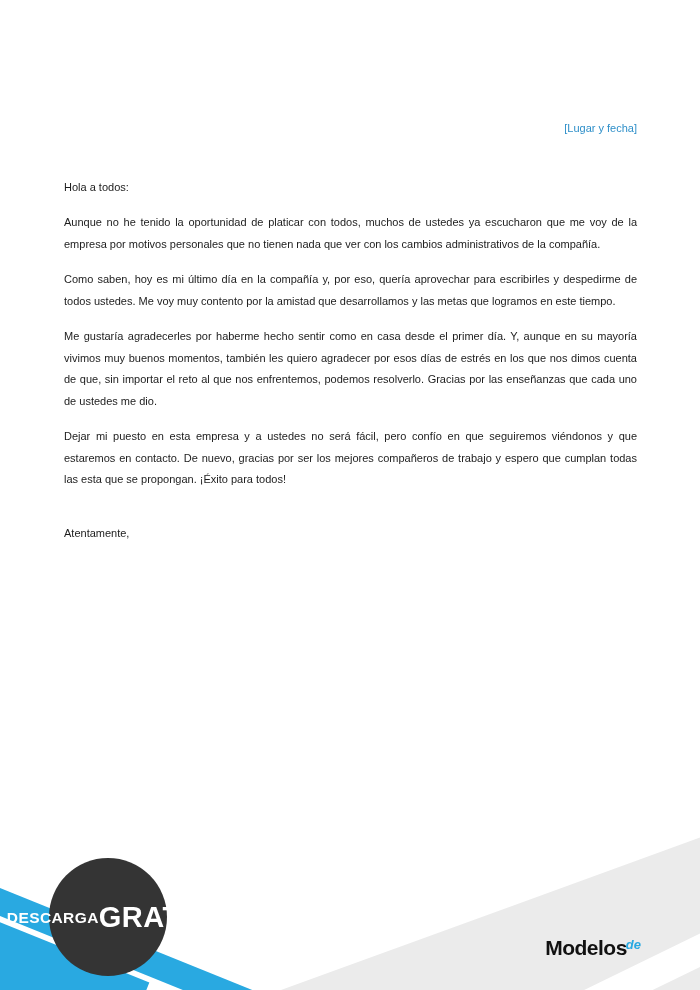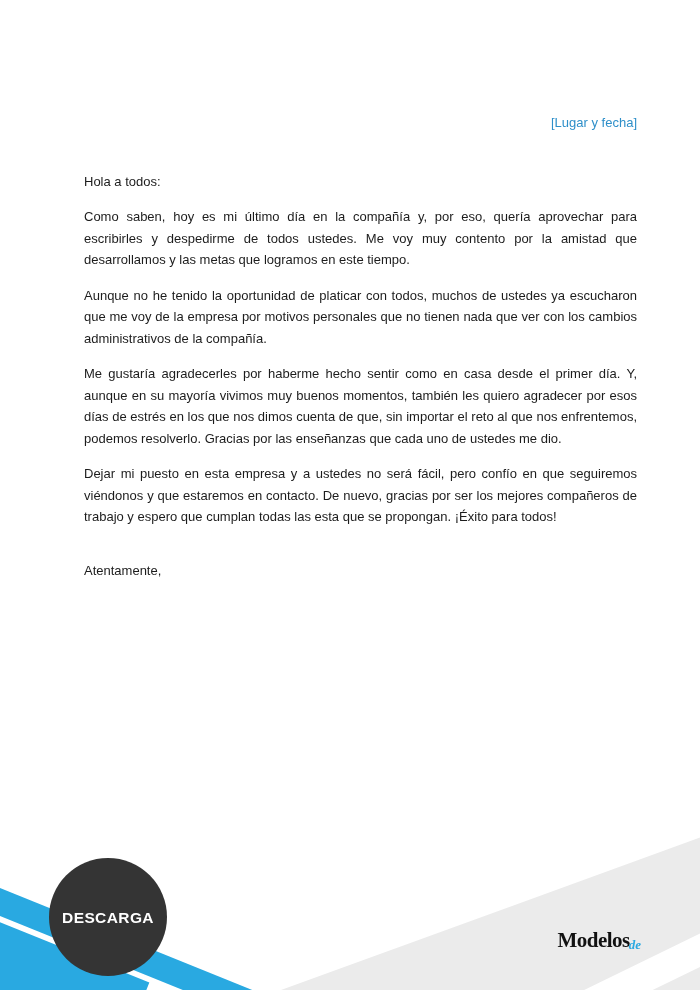--- a/index.html
+++ b/index.html
@@ -28,25 +28,24 @@
     font-weight: bold;
     color: var(--title-gray, #8a8a8a);
     letter-spacing: 0.3px;
   }
 
   
   .content {
     position: absolute;
     left: 64px;
     right: 63px;
-    top: 112px;
+    top: 118px;
     color: #1c1c1c;
-    font-size: 13px;
+    font-size: 11px;
     line-height: 21.5px;
-    margin-left: 20px;
   }
   .date-line {
     text-align: right;
     color: var(--accent-blue, #2e8fc9);
   }
   .greeting { margin-top: 37px; }
   .para {
     margin-top: 14px;
     text-align: justify;
   }
@@ -114,22 +113,22 @@
     font-size: 29px;
     font-weight: bold;
     letter-spacing: 0.5px;
     line-height: 30px;
   }
 
   .logo {
     position: absolute;
     right: 60px; top: 118px;
     display: flex;
-    align-items: flex-start;
-    font-family: Liberation Serif, serif;
+    align-items: center;
+    font-family: Liberation Sans, sans-serif;
     cursor: pointer;
   }
   .logo .logo-black {
     color: #111111;
     font-size: 21px;
     font-weight: bold;
     letter-spacing: -0.5px;
   }
   .logo .logo-blue {
     color: var(--stripe-blue, #29a9e1);
@@ -143,35 +142,36 @@
 </style>
 </head>
 <body>
 
 <div class="page">
 
 
   <main class="content">
     <div class="date-line">[Lugar y fecha]</div>
     <p class="greeting">Hola a todos:</p>
+    <p class="para">Aunque no he tenido la oportunidad de platicar con todos, muchos de ustedes ya escucharon que me voy de la empresa por motivos personales que no tienen nada que ver con los cambios administrativos de la compañía.</p>
     <p class="para">Como saben, hoy es mi último día en la compañía y, por eso, quería aprovechar para escribirles y despedirme de todos ustedes. Me voy muy contento por la amistad que desarrollamos y las metas que logramos en este tiempo.</p>
-    <p class="para">Aunque no he tenido la oportunidad de platicar con todos, muchos de ustedes ya escucharon que me voy de la empresa por motivos personales que no tienen nada que ver con los cambios administrativos de la compañía.</p>
     <p class="para">Me gustaría agradecerles por haberme hecho sentir como en casa desde el primer día. Y, aunque en su mayoría vivimos muy buenos momentos, también les quiero agradecer por esos días de estrés en los que nos dimos cuenta de que, sin importar el reto al que nos enfrentemos, podemos resolverlo. Gracias por las enseñanzas que cada uno de ustedes me dio.</p>
     <p class="para">Dejar mi puesto en esta empresa y a ustedes no será fácil, pero confío en que seguiremos viéndonos y que estaremos en contacto. De nuevo, gracias por ser los mejores compañeros de trabajo y espero que cumplan todas las esta que se propongan. ¡Éxito para todos!</p>
     <p class="closing">Atentamente,</p>
   </main>
 
   <div class="footer">
     <div class="stripe stripe-thin"></div>
     <div class="stripe stripe-big"></div>
     <div class="gray-band"></div>
     <div class="white-cut"></div>
 
     <div class="badge">
       <span class="badge-line1">DESCARGA</span>
+      <span class="badge-line2">GRATIS</span>
     </div>
 
     <div class="logo">
       <span class="logo-black">Modelos</span>
       <span class="logo-blue">de</span>
     </div>
   </div>
 
 </div>
 

